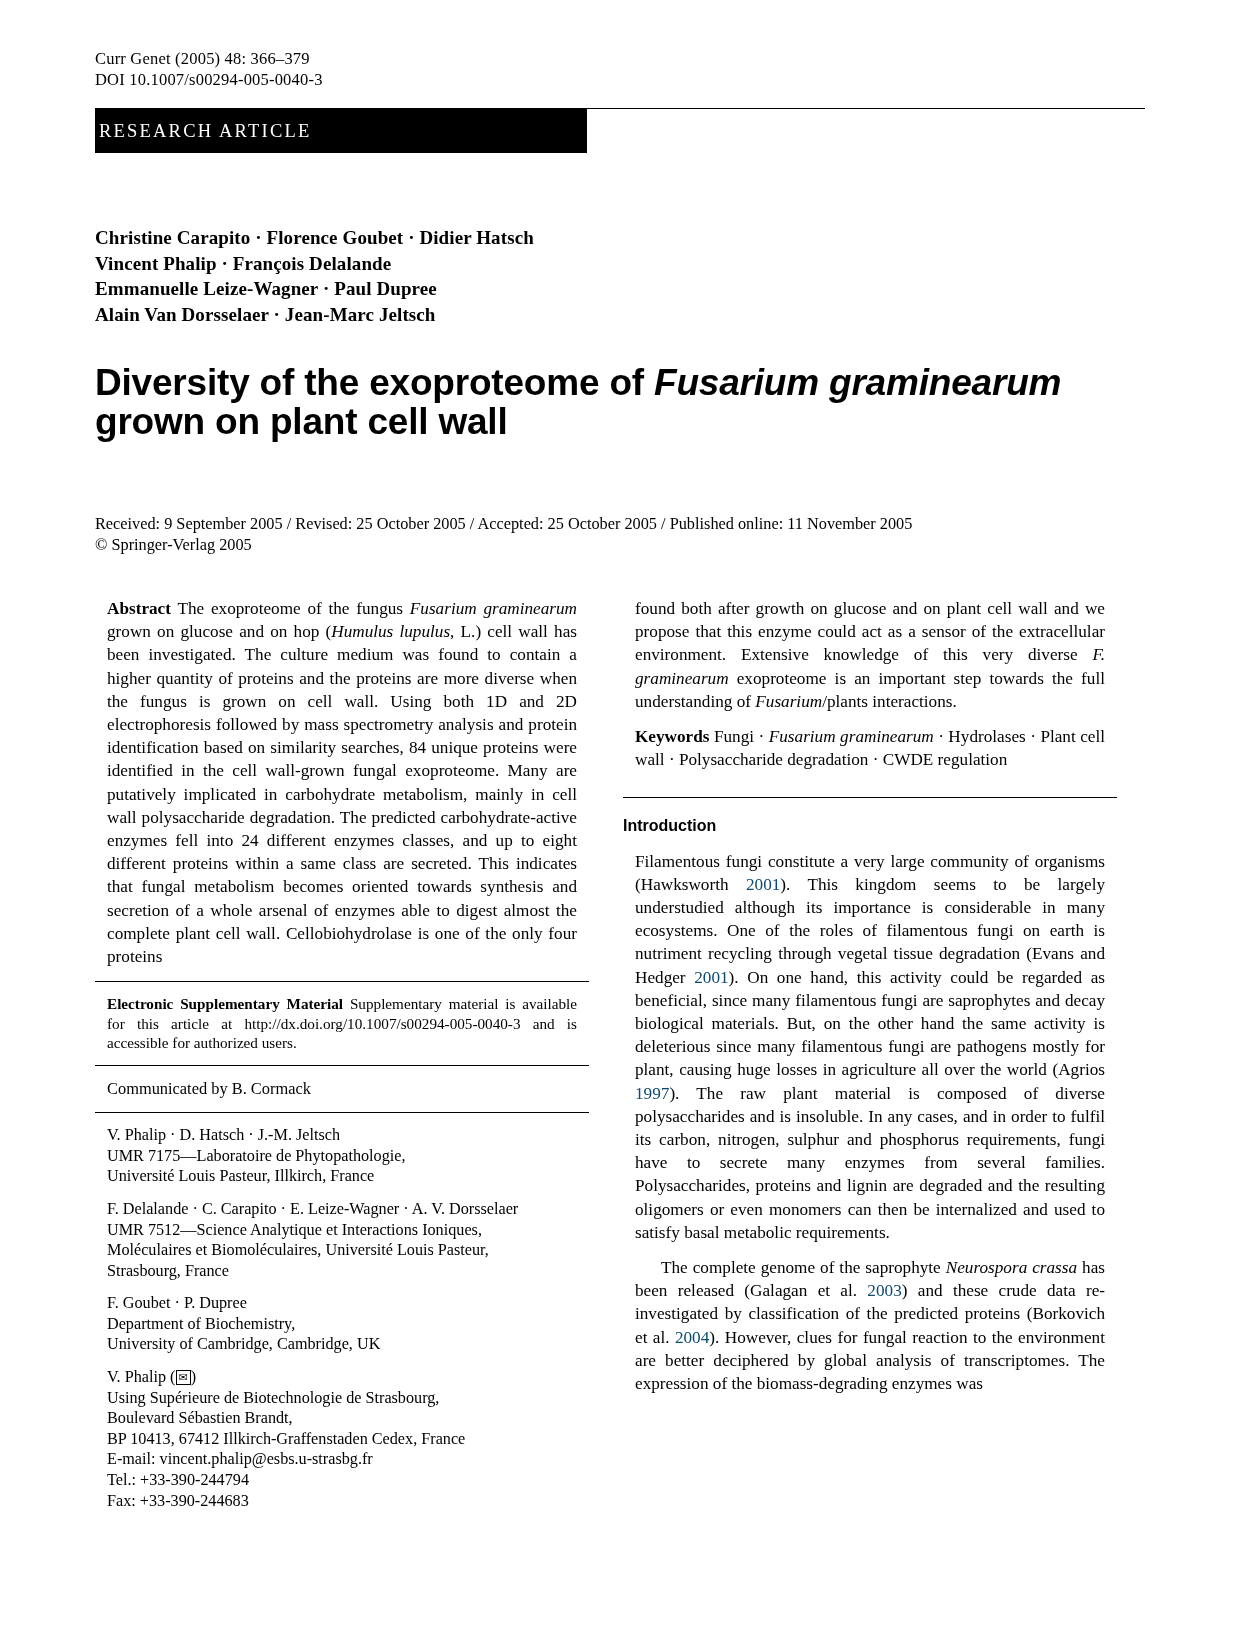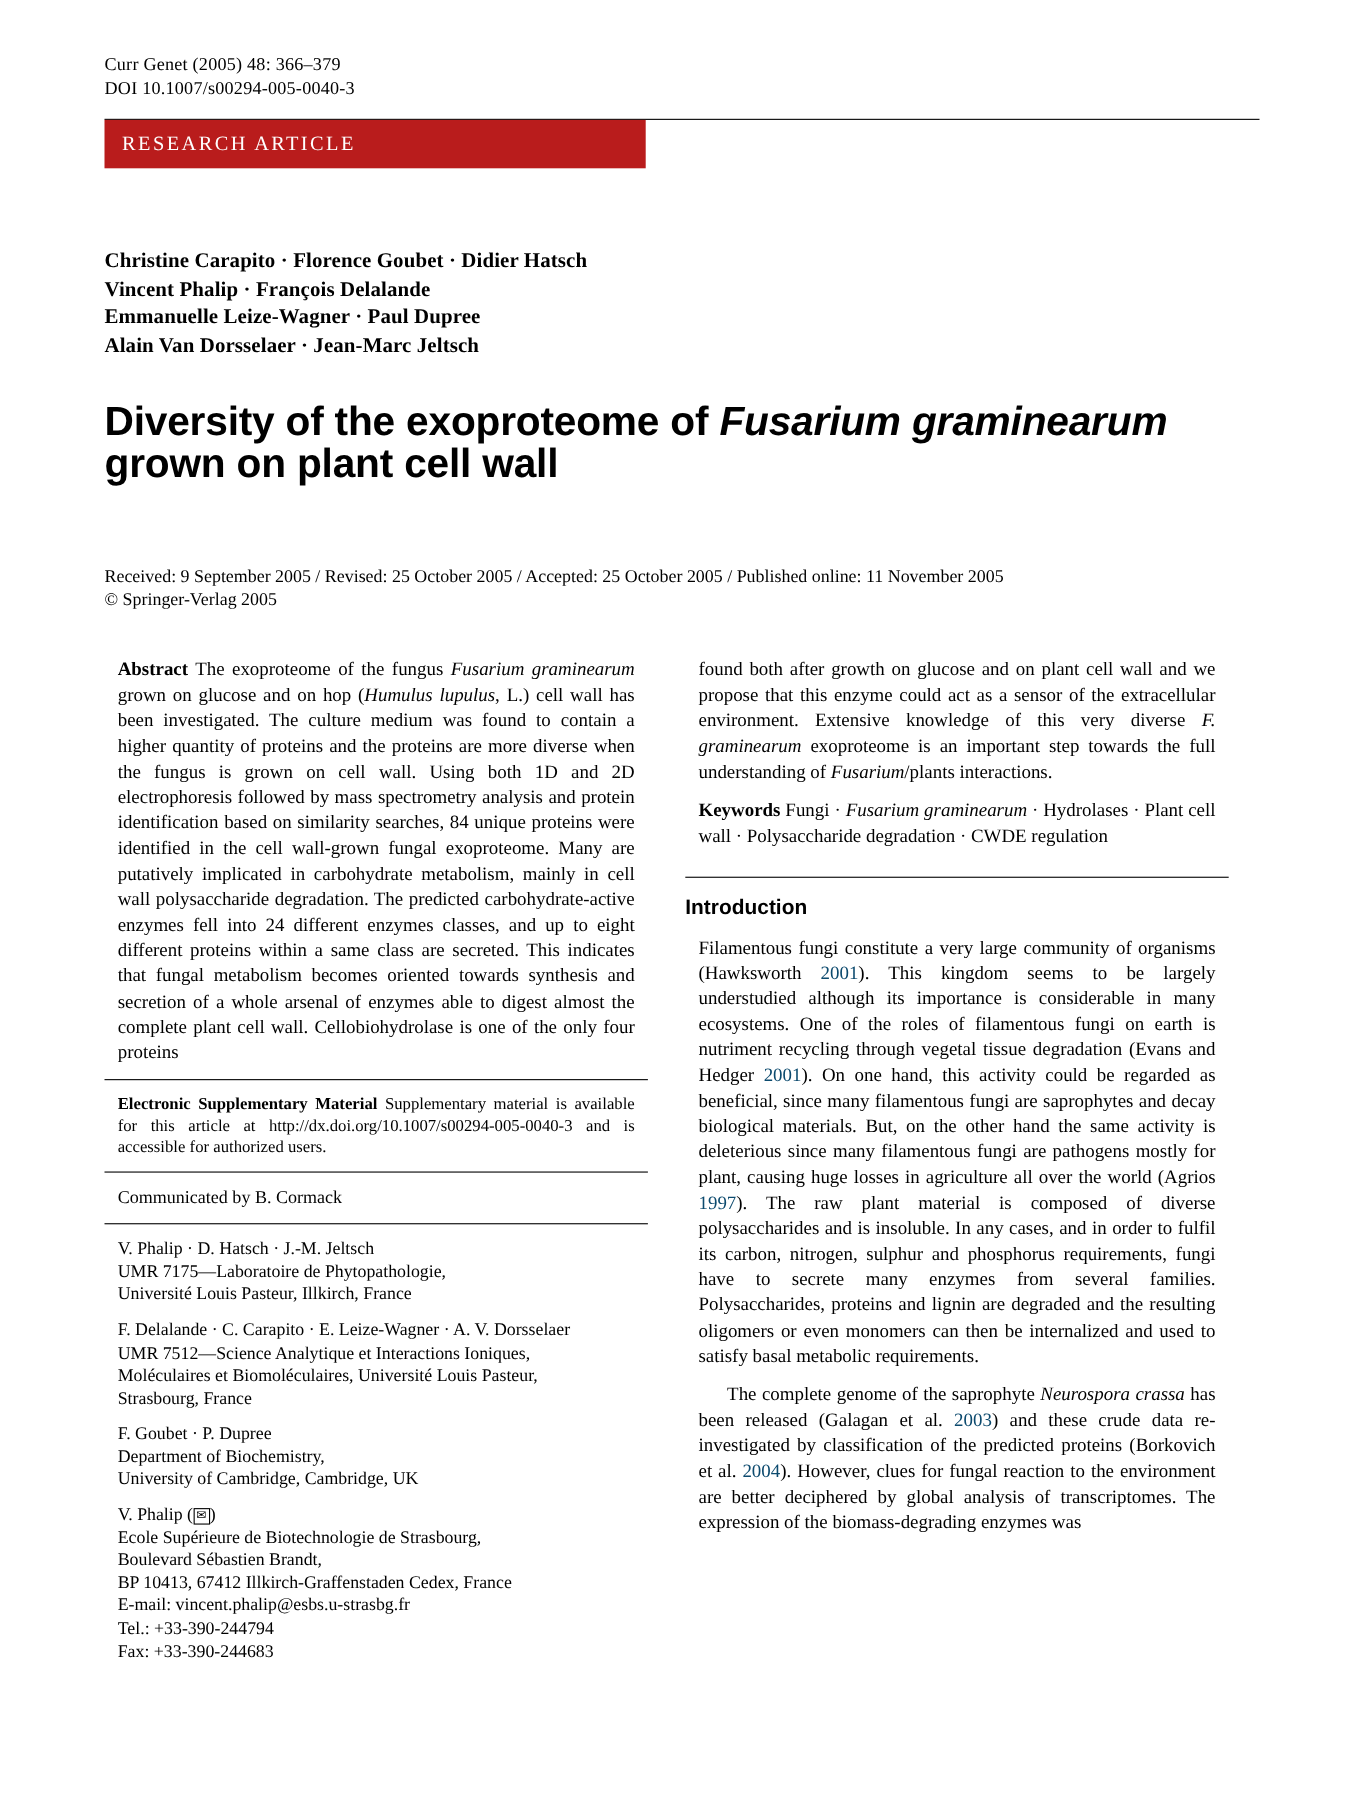--- a/index.html
+++ b/index.html
@@ -27,27 +27,27 @@
   .journal-line {
     font-size: 16.5px;
     line-height: 21px;
     letter-spacing: 0.2px;
   }
   .rule-top {
     border-bottom: 1.6px solid #000;
     margin-top: 18px;
   }
   .article-type-bar {
-    background: #b91c1c;
+    background: #000000;
     color: #fff;
     height: 44px;
     width: 492px;
     display: flex;
     align-items: center;
-    padding-left: 16px;
+    padding-left: 4px;
     box-sizing: border-box;
     margin-top: 0px;
   }
   .article-type-bar span {
     font-family: "Liberation Serif", serif;
     font-size: 18.5px;
     letter-spacing: 2.2px;
   }
   .authors {
     margin-top: 72px;
@@ -113,21 +113,21 @@
     line-height: 23.2px;
   }
   .sec-rule {
     border: none;
     border-top: 1.4px solid #000;
     margin: 26px 0 16px 0;
   }
   .sec-head {
     font-family: "Liberation Sans", sans-serif;
     font-weight: bold;
-    font-size: 19px;
+    font-size: 16px;
   }
   .ref { color: #0c4a6e; }
   .indent { text-indent: 26px; }
   i { font-style: italic; }
   .mailicon {
     display: inline-block;
     border: 1px solid #000;
     font-size: 11px;
     line-height: 11px;
     padding: 1px 2px;
@@ -184,21 +184,21 @@
       <p class="comm-block">Communicated by B. Cormack</p>
 
       <hr class="hr-thin">
 
       <p class="addr-block">V. Phalip · D. Hatsch · J.-M. Jeltsch<br>UMR 7175—Laboratoire de Phytopathologie,<br>Université Louis Pasteur, Illkirch, France</p>
       <p class="addr-block">F. Delalande · C. Carapito · E. Leize-Wagner · A. V. Dorsselaer<br>UMR 7512—Science Analytique et Interactions Ioniques,<br>Moléculaires et Biomoléculaires, Université Louis Pasteur,<br>Strasbourg, France</p>
       <p class="addr-block">F. Goubet · P. Dupree<br>Department of Biochemistry,<br>University of Cambridge, Cambridge, UK</p>
 
       <p class="addr-block">
         <span>V. Phalip (</span><span class="mailicon">✉</span><span>)</span><br>
-        <span>Ecole Supérieure de Biotechnologie de Strasbourg,</span><br>
+        <span>Using Supérieure de Biotechnologie de Strasbourg,</span><br>
         <span>Boulevard Sébastien Brandt,</span><br>
         <span>BP 10413, 67412 Illkirch-Graffenstaden Cedex, France</span><br>
         <span>E-mail: vincent.phalip@esbs.u-strasbg.fr</span><br>
         <span>Tel.: +33-390-244794</span><br>
         <span>Fax: +33-390-244683</span>
       </p>
     </div>
 
     <div class="col">
       <p class="abstract-body">found both after growth on glucose and on plant cell wall and we propose that this enzyme could act as a sensor of the extracellular environment. Extensive knowledge of this very diverse <i>F. graminearum</i> exoproteome is an important step towards the full understanding of <i>Fusarium</i>/plants interactions.</p>

